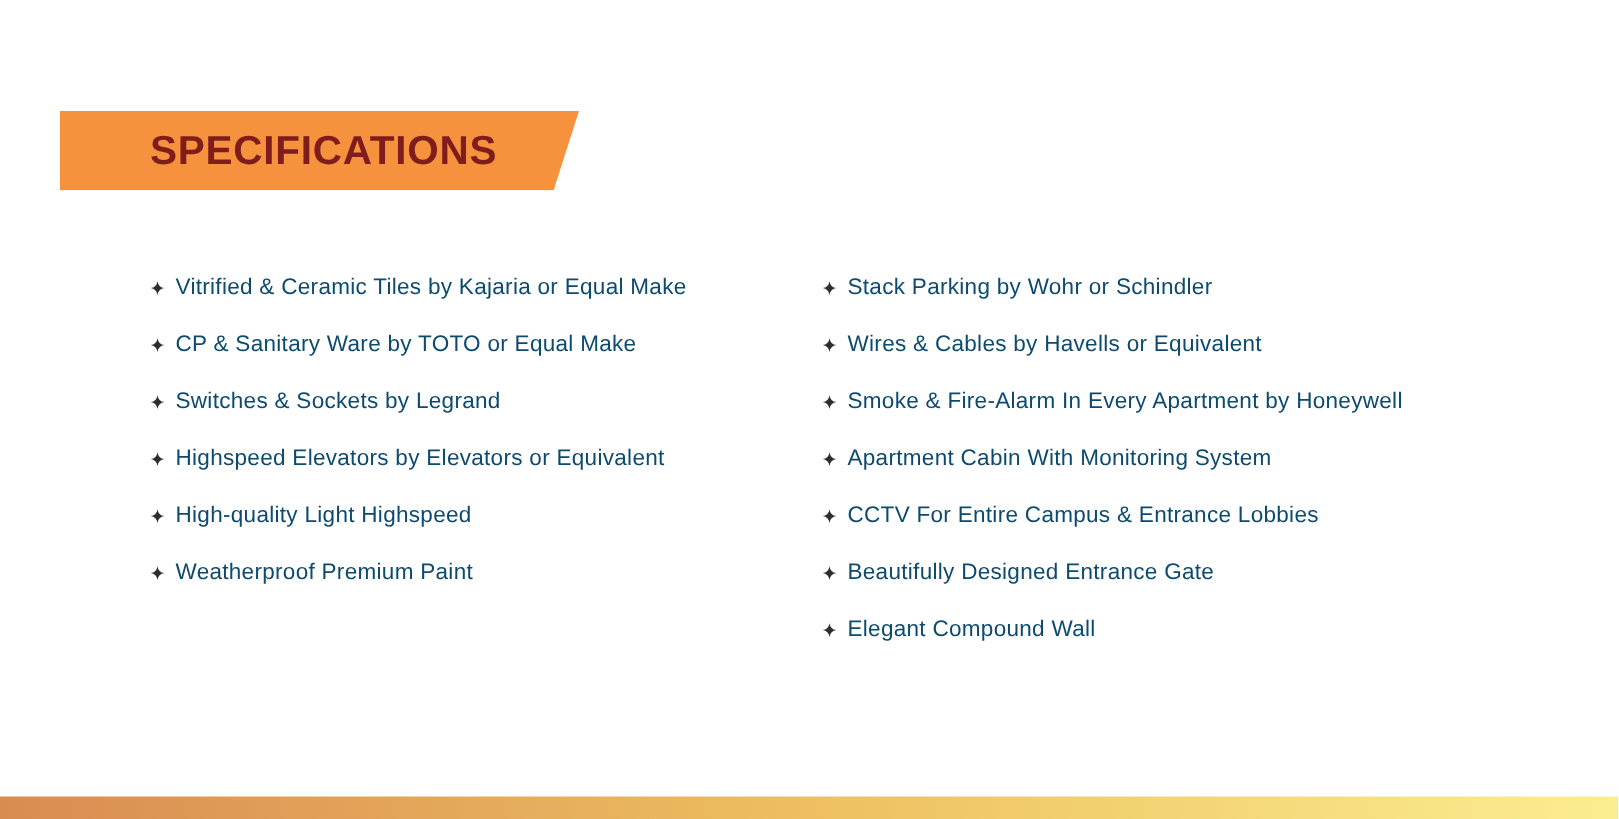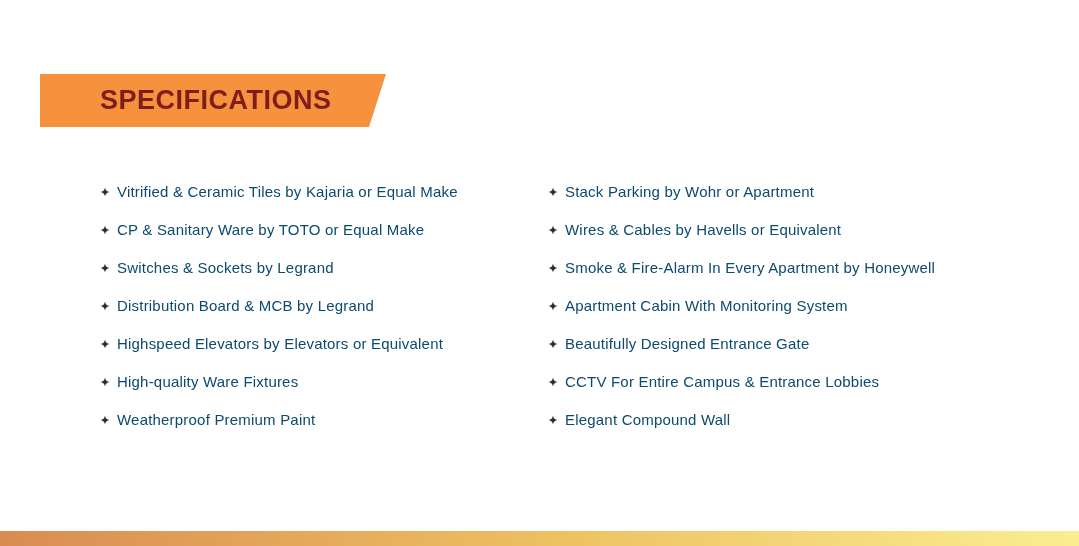--- a/index.html
+++ b/index.html
@@ -118,56 +118,48 @@
             </svg>
           </span>
         <span class="spec-text">Switches &amp; Sockets by Legrand</span>
       </div>
       <div class="spec-item">
         <span class="star">
             <svg viewBox="0 0 24 24">
               <path fill="#2e2e2e" d="M12 1 C12.9 7.4 16.6 11.1 23 12 C16.6 12.9 12.9 16.6 12 23 C11.1 16.6 7.4 12.9 1 12 C7.4 11.1 11.1 7.4 12 1 Z"></path>
             </svg>
           </span>
-        <span class="spec-text">Distribution Board &amp; MCB by Legrand</span>
-      </div>
-      <div class="spec-item">
-        <span class="star">
-            <svg viewBox="0 0 24 24">
-              <path fill="#2e2e2e" d="M12 1 C12.9 7.4 16.6 11.1 23 12 C16.6 12.9 12.9 16.6 12 23 C11.1 16.6 7.4 12.9 1 12 C7.4 11.1 11.1 7.4 12 1 Z"></path>
-            </svg>
-          </span>
         <span class="spec-text">Highspeed Elevators by Elevators or Equivalent</span>
       </div>
       <div class="spec-item">
         <span class="star">
             <svg viewBox="0 0 24 24">
               <path fill="#2e2e2e" d="M12 1 C12.9 7.4 16.6 11.1 23 12 C16.6 12.9 12.9 16.6 12 23 C11.1 16.6 7.4 12.9 1 12 C7.4 11.1 11.1 7.4 12 1 Z"></path>
             </svg>
           </span>
-        <span class="spec-text">High-quality Ware Fixtures</span>
+        <span class="spec-text">High-quality Light Highspeed</span>
       </div>
       <div class="spec-item">
         <span class="star">
             <svg viewBox="0 0 24 24">
               <path fill="#2e2e2e" d="M12 1 C12.9 7.4 16.6 11.1 23 12 C16.6 12.9 12.9 16.6 12 23 C11.1 16.6 7.4 12.9 1 12 C7.4 11.1 11.1 7.4 12 1 Z"></path>
             </svg>
           </span>
         <span class="spec-text">Weatherproof Premium Paint</span>
       </div>
     </div>
 
     <div class="col col-right">
       <div class="spec-item">
         <span class="star">
             <svg viewBox="0 0 24 24">
               <path fill="#2e2e2e" d="M12 1 C12.9 7.4 16.6 11.1 23 12 C16.6 12.9 12.9 16.6 12 23 C11.1 16.6 7.4 12.9 1 12 C7.4 11.1 11.1 7.4 12 1 Z"></path>
             </svg>
           </span>
-        <span class="spec-text">Stack Parking by Wohr or Apartment</span>
+        <span class="spec-text">Stack Parking by Wohr or Schindler</span>
       </div>
       <div class="spec-item">
         <span class="star">
             <svg viewBox="0 0 24 24">
               <path fill="#2e2e2e" d="M12 1 C12.9 7.4 16.6 11.1 23 12 C16.6 12.9 12.9 16.6 12 23 C11.1 16.6 7.4 12.9 1 12 C7.4 11.1 11.1 7.4 12 1 Z"></path>
             </svg>
           </span>
         <span class="spec-text">Wires &amp; Cables by Havells or Equivalent</span>
       </div>
       <div class="spec-item">
@@ -185,36 +177,36 @@
             </svg>
           </span>
         <span class="spec-text">Apartment Cabin With Monitoring System</span>
       </div>
       <div class="spec-item">
         <span class="star">
             <svg viewBox="0 0 24 24">
               <path fill="#2e2e2e" d="M12 1 C12.9 7.4 16.6 11.1 23 12 C16.6 12.9 12.9 16.6 12 23 C11.1 16.6 7.4 12.9 1 12 C7.4 11.1 11.1 7.4 12 1 Z"></path>
             </svg>
           </span>
+        <span class="spec-text">CCTV For Entire Campus &amp; Entrance Lobbies</span>
+      </div>
+      <div class="spec-item">
+        <span class="star">
+            <svg viewBox="0 0 24 24">
+              <path fill="#2e2e2e" d="M12 1 C12.9 7.4 16.6 11.1 23 12 C16.6 12.9 12.9 16.6 12 23 C11.1 16.6 7.4 12.9 1 12 C7.4 11.1 11.1 7.4 12 1 Z"></path>
+            </svg>
+          </span>
         <span class="spec-text">Beautifully Designed Entrance Gate</span>
       </div>
       <div class="spec-item">
         <span class="star">
             <svg viewBox="0 0 24 24">
               <path fill="#2e2e2e" d="M12 1 C12.9 7.4 16.6 11.1 23 12 C16.6 12.9 12.9 16.6 12 23 C11.1 16.6 7.4 12.9 1 12 C7.4 11.1 11.1 7.4 12 1 Z"></path>
             </svg>
           </span>
-        <span class="spec-text">CCTV For Entire Campus &amp; Entrance Lobbies</span>
-      </div>
-      <div class="spec-item">
-        <span class="star">
-            <svg viewBox="0 0 24 24">
-              <path fill="#2e2e2e" d="M12 1 C12.9 7.4 16.6 11.1 23 12 C16.6 12.9 12.9 16.6 12 23 C11.1 16.6 7.4 12.9 1 12 C7.4 11.1 11.1 7.4 12 1 Z"></path>
-            </svg>
-          </span>
         <span class="spec-text">Elegant Compound Wall</span>
       </div>
     </div>
 
   </div>
 
   <div class="footer-bar"></div>
 
 </div>
 

